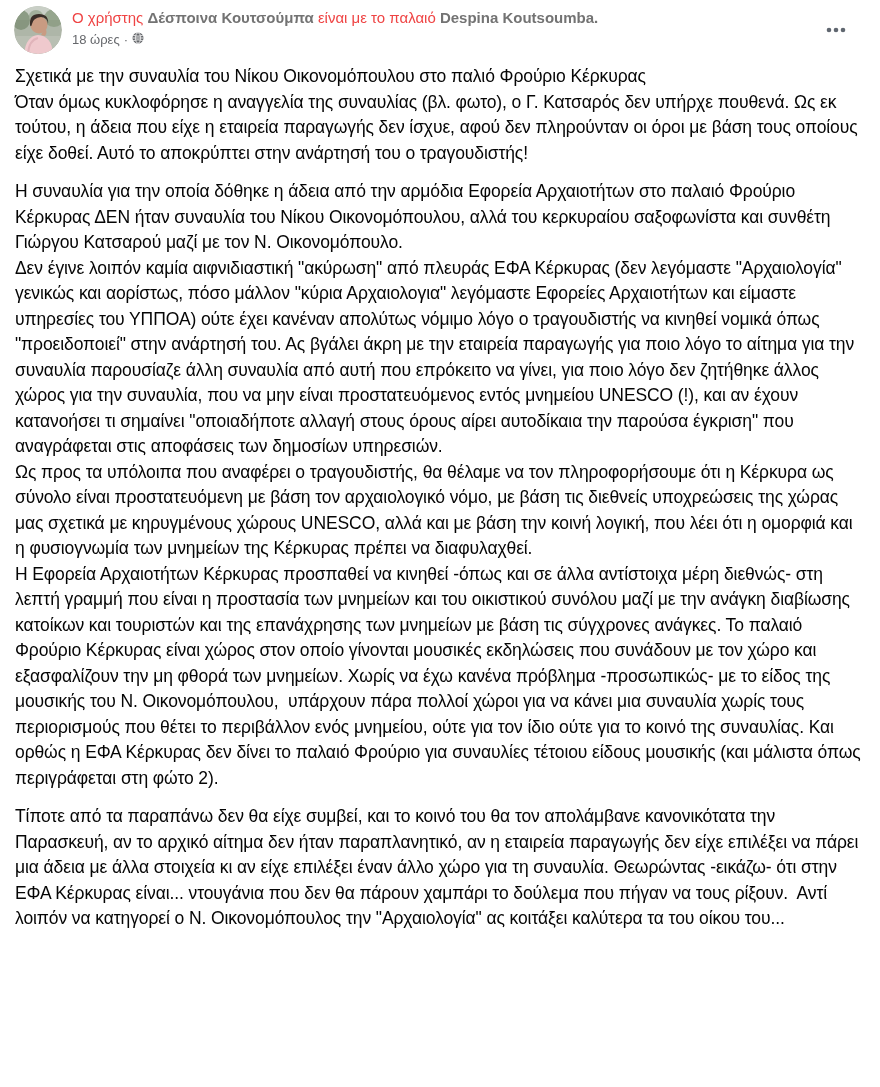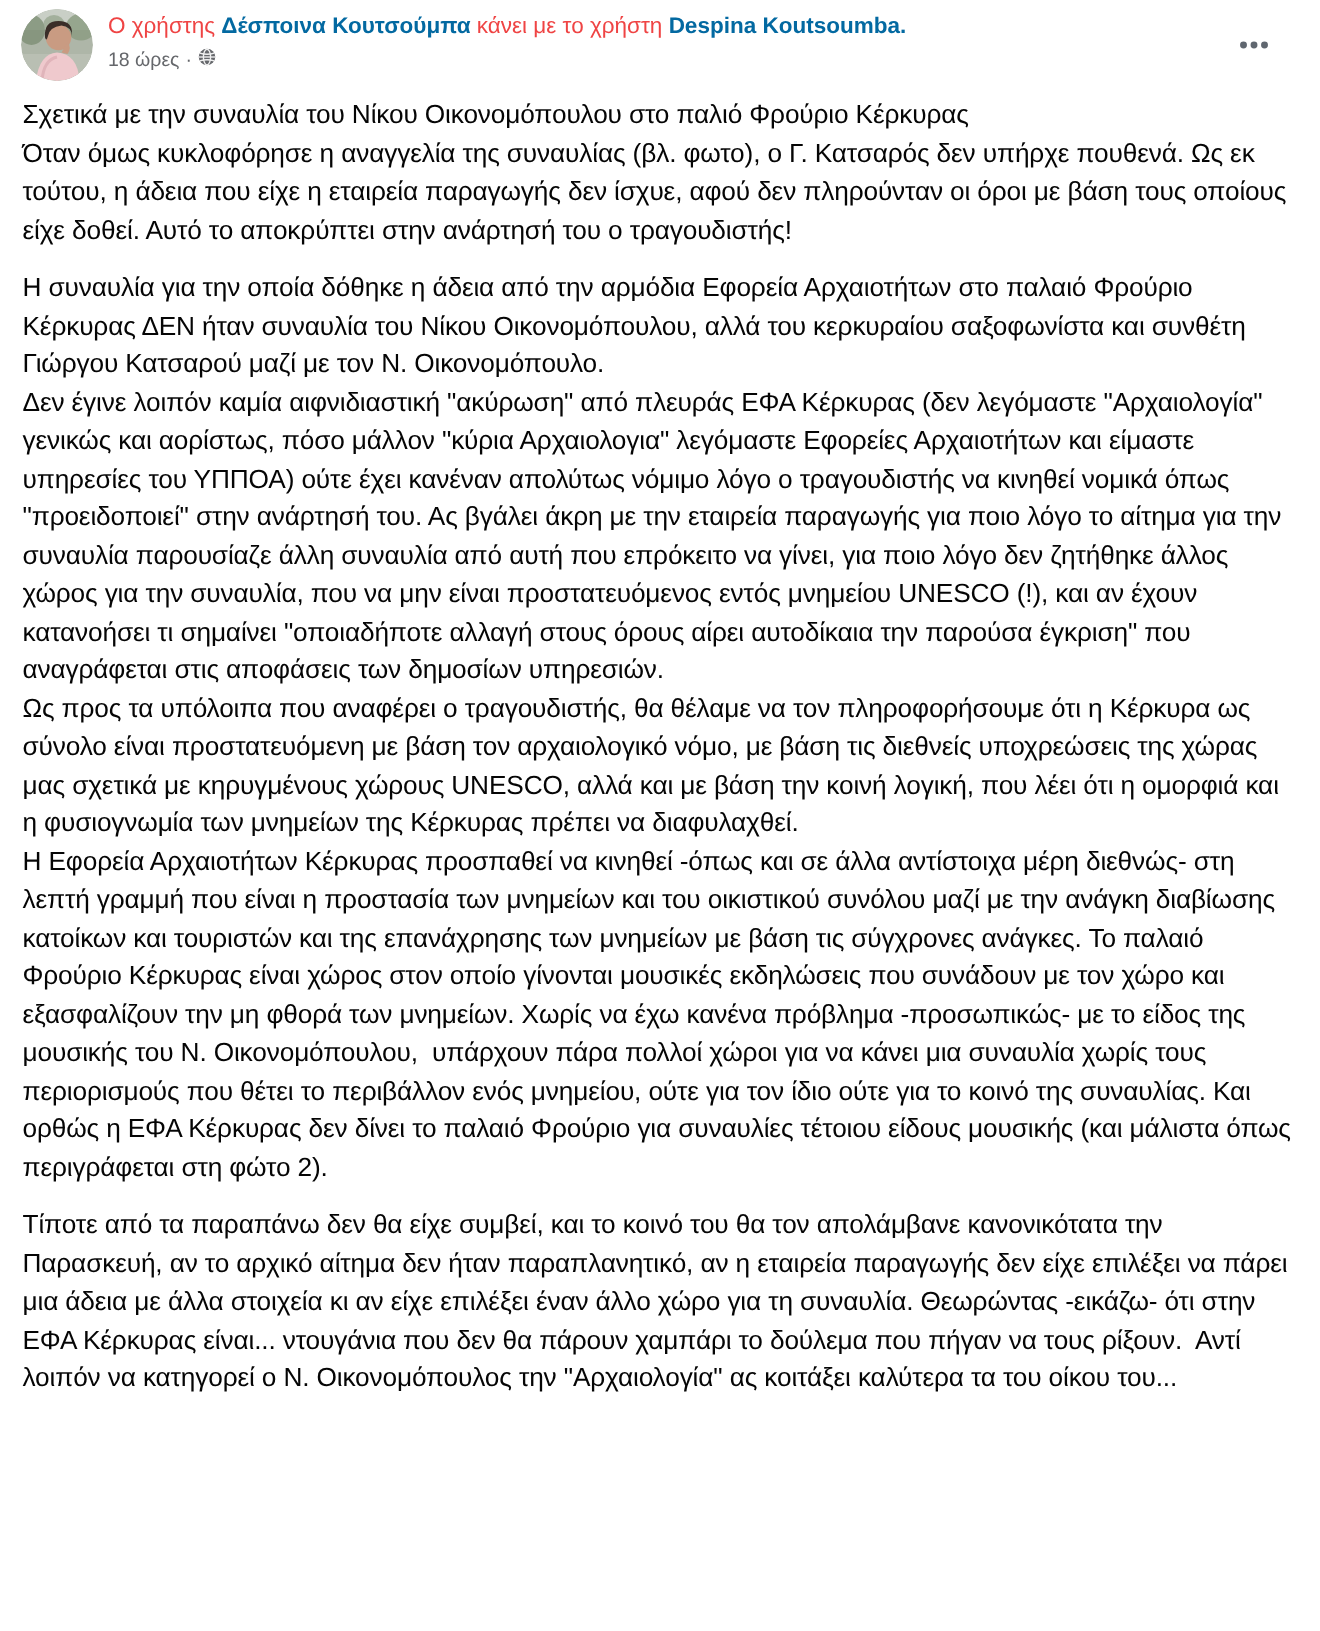--- a/index.html
+++ b/index.html
@@ -36,21 +36,21 @@
     padding-top: 2px;
   }
   .header-line {
     font-size: 15px;
     line-height: 20px;
     color: #050505;
   }
   .header-line .plain { font-weight: 400; color: #ef4444; }
   .header-line .name {
     font-weight: 700;
-    color: #0369a1;
+    color: #737373;
     text-decoration: none;
     cursor: pointer;
   }
   .meta {
     display: flex;
     align-items: center;
     gap: 4px;
     font-size: 13px;
     line-height: 17px;
     color: #65676b;
@@ -117,21 +117,21 @@
           <path d="M16 19 Q15 8 25 8 Q35 8 34 18 Q34 12 27 11 Q19 12 18 18 Q17 22 16 19 Z" fill="#3a2e28"></path>
           <path d="M31 22 Q34 26 31 30 L27 29 Z" fill="#c99b82"></path>
         </g>
       </svg>
     </div>
 
     <div class="header-text">
       <div class="header-line">
         <span class="plain">Ο χρήστης</span>
         <a class="name">Δέσποινα Κουτσούμπα</a>
-        <span class="plain">κάνει με το χρήστη</span>
+        <span class="plain">είναι με το παλαιό</span>
         <a class="name">Despina Koutsoumba.</a>
       </div>
       <div class="meta">
         <a>18 ώρες</a>
         <span class="dot-sep">·</span>
         <span class="globe">
           <svg width="12" height="12" viewBox="0 0 12 12">
             <circle cx="6" cy="6" r="5.5" fill="#65676b"></circle>
             <g stroke="#ffffff" stroke-width="0.9" fill="none" opacity="0.9">
               <ellipse cx="6" cy="6" rx="2.4" ry="5.2"></ellipse>

